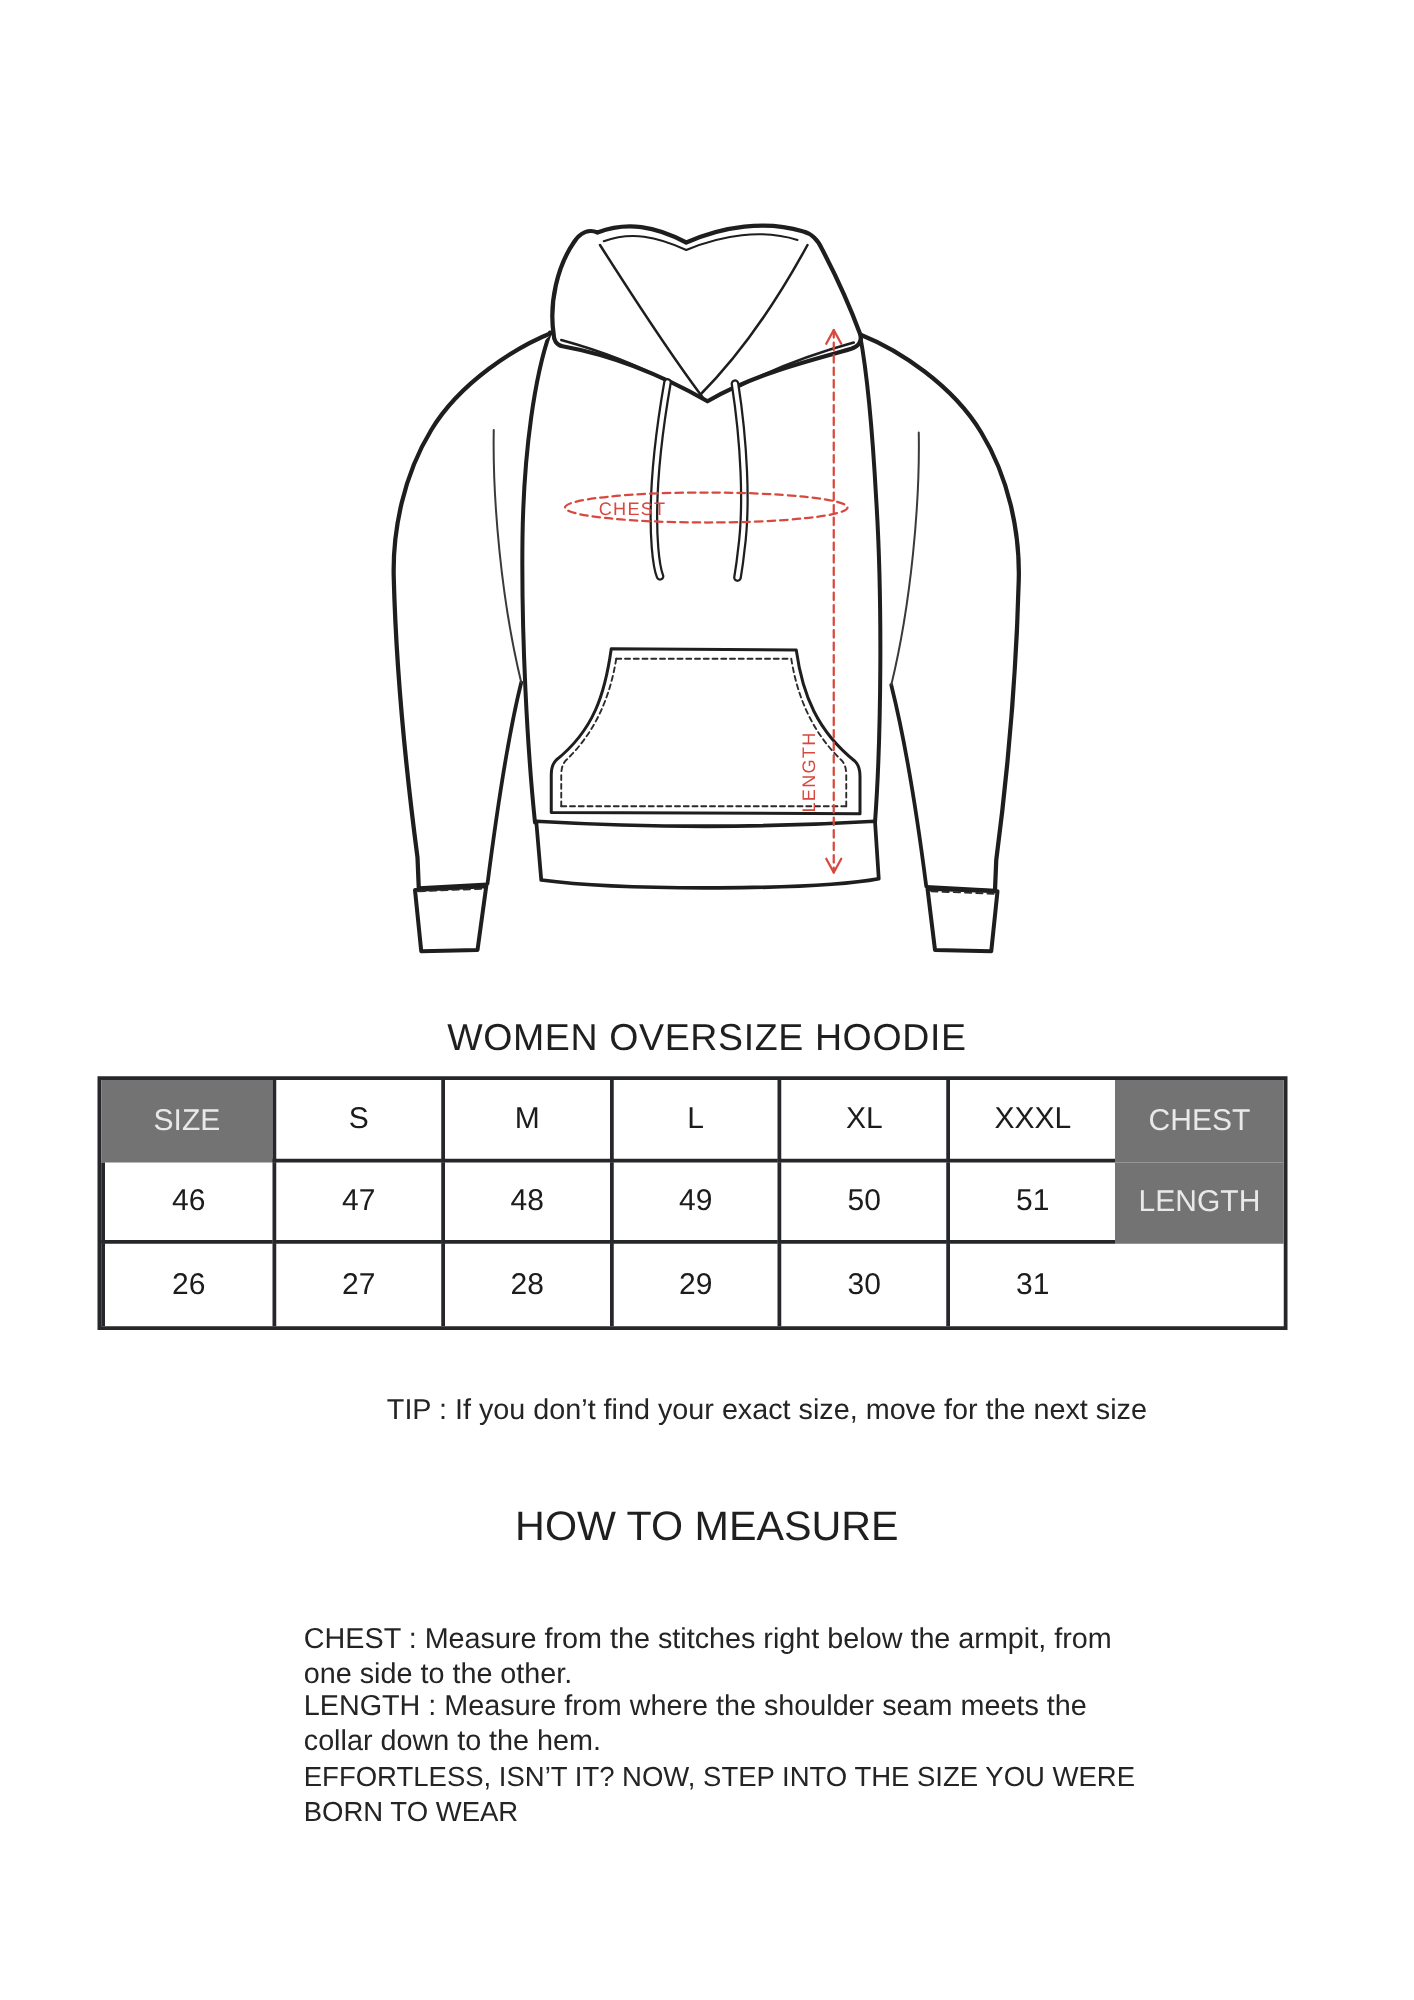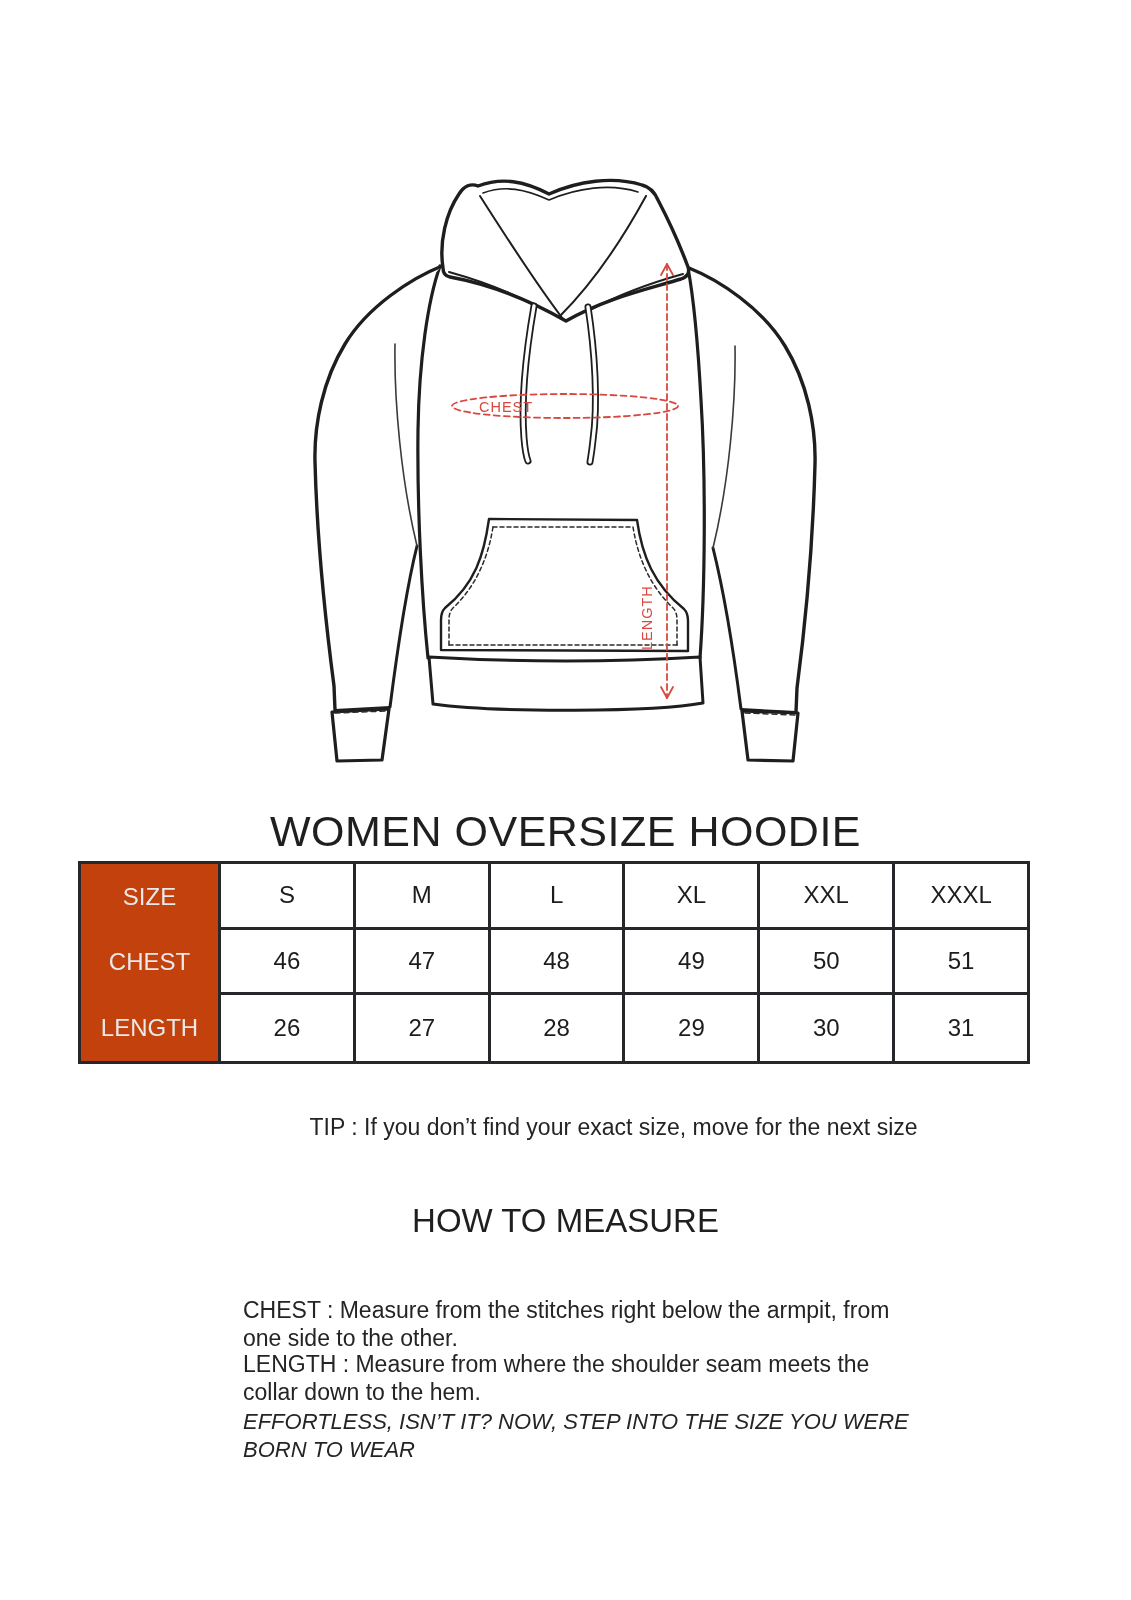--- a/index.html
+++ b/index.html
@@ -13,42 +13,42 @@
   }
 
   .hoodie-wrap {
     position: absolute; left: 280px; top: 150px;
     width: 580px; height: 630px;
   }
 
   .title {
     position: absolute; top: 812px; left: 0; width: 100%;
     text-align: center;
-    font-size: 43px; line-height: 38px;
+    font-size: 30px; line-height: 38px;
     color: #1f1f1f;
     letter-spacing: 0.5px;
   }
 
   .size-table {
     position: absolute; left: 78px; top: 861px;
     width: 952px; height: 203px;
     box-sizing: border-box;
     display: grid;
     grid-template-columns: 137px repeat(6, 1fr);
     grid-template-rows: 1fr 1fr 1fr;
     border: 3px solid #26272b;
     background: #ffffff;
   }
   .size-table .cell {
     display: flex; align-items: center; justify-content: center;
     font-size: 24px;
     box-sizing: border-box;
   }
   .size-table .hc {
-    background: #c2410c;
+    background: #737373;
     color: #e9e9e9;
   }
   .size-table .dc {
     color: #1c1c1c;
     border-left: 3px solid #26272b;
   }
   .size-table .rb {
     border-bottom: 3px solid #26272b;
   }
 
@@ -69,21 +69,21 @@
   }
 
   .para {
     position: absolute; left: 243px; width: 720px;
     font-size: 23px; line-height: 28px;
     color: #242424;
   }
   .para span { display: block; white-space: nowrap; }
   #para-chest   { top: 1252px; margin-top: 44px; }
   #para-length  { top: 1334px; margin-top: 16px; }
-  #para-closing { top: 1408px; font-style: italic; font-size: 22px; }
+  #para-closing { top: 1408px; font-size: 22px; }
 </style>
 </head>
 <body>
 
 <div class="hoodie-wrap">
   <svg viewBox="280 150 580 630" width="580" height="630">
     <g fill="none" stroke-linecap="round" stroke-linejoin="round">
 
       <path fill="#ffffff" d="M 440 266 C 480 286 530 302 566 318 C 610 297 655 280 688 268 C 694 300 698 345 701 400 C 706 480 705 590 700 658 L 428 658 C 422 600 417 510 418 430 C 419 360 428 300 440 266 Z"></path>
       <path stroke="#1e1e1e" stroke-width="3.2" d="M 440 266 C 428 300 419 360 418 430 C 417 510 422 600 428 658"></path>
@@ -137,21 +137,20 @@
 </div>
 
 <div class="title">WOMEN OVERSIZE HOODIE</div>
 
 <div class="size-table">
   <div class="cell hc">SIZE</div>
   <div class="cell dc rb">S</div>
   <div class="cell dc rb">M</div>
   <div class="cell dc rb">L</div>
   <div class="cell dc rb">XL</div>
-  <div class="cell dc rb">XXL</div>
   <div class="cell dc rb">XXXL</div>
 
   <div class="cell hc">CHEST</div>
   <div class="cell dc rb">46</div>
   <div class="cell dc rb">47</div>
   <div class="cell dc rb">48</div>
   <div class="cell dc rb">49</div>
   <div class="cell dc rb">50</div>
   <div class="cell dc rb">51</div>
 

